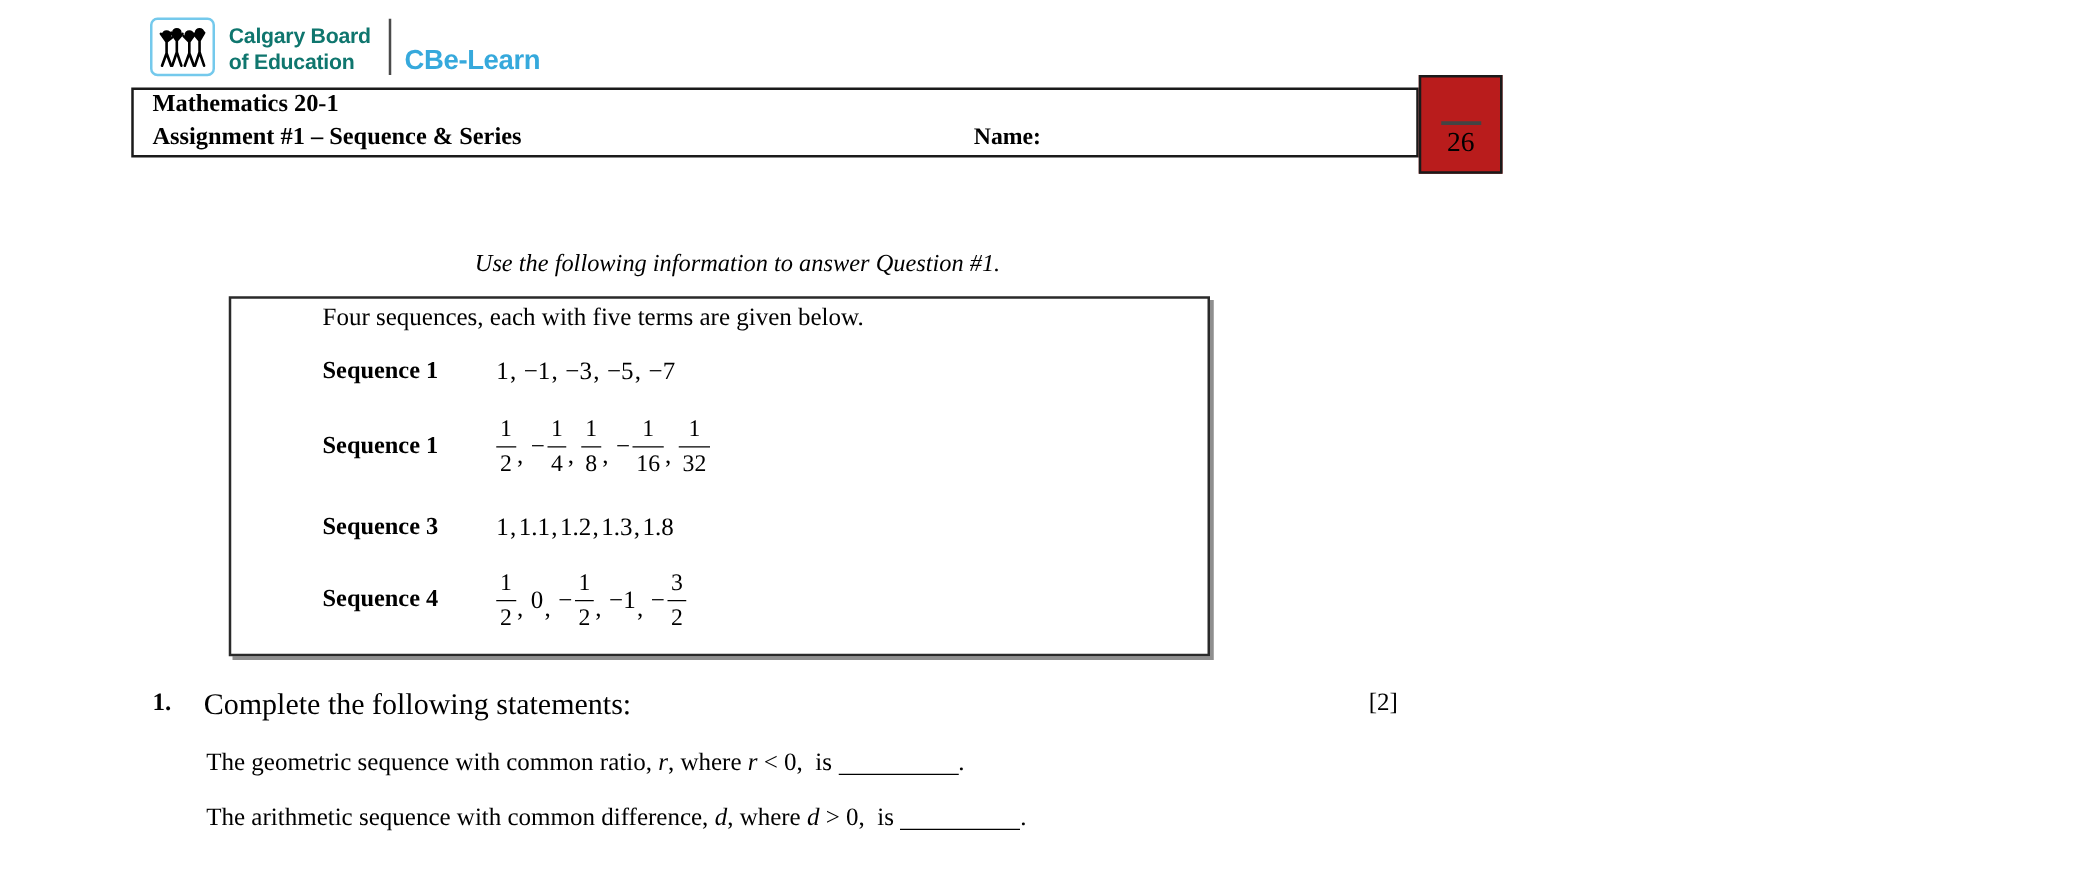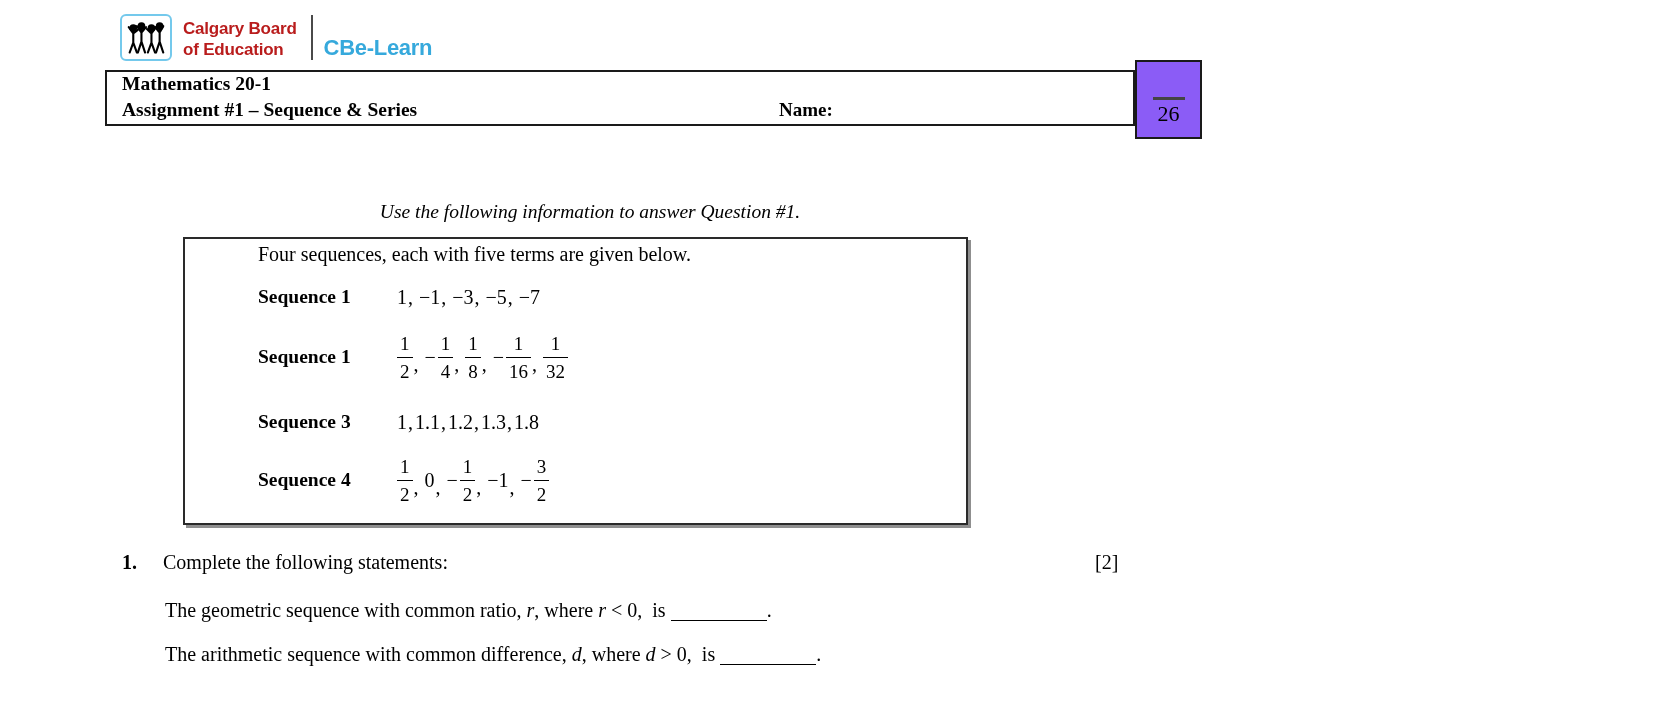--- a/index.html
+++ b/index.html
@@ -4,33 +4,33 @@
 <style>
   html,body{margin:0;padding:0;background:#fff;}
   .page{position:relative;width:1666px;height:702px;background:#ffffff;
         font-family:"Liberation Serif",serif;color:#000;overflow:hidden;}
 
   
   .logo-row{position:absolute;left:120px;top:14px;display:flex;align-items:flex-start;}
   .logo-icon-box{width:52px;height:47px;border:2.5px solid #74c9ec;border-radius:6px;
                  display:flex;align-items:center;justify-content:center;background:#fff;box-sizing:border-box;}
   .logo-text{margin-left:11px;font-family:"Liberation Sans",sans-serif;font-weight:bold;
-             font-size:17px;line-height:1.22;letter-spacing:-0.2px;padding-top:5px;color:#b91c1c;}
+             font-size:17px;line-height:1.22;letter-spacing:-0.2px;padding-top:5px;color:#0f766e;}
   .logo-divider{width:2px;height:45px;background:#4a4a4a;margin-left:14px;margin-top:1px;}
   .logo-product{margin-left:11px;font-family:"Liberation Sans",sans-serif;font-size:22px;
                 font-weight:700;margin-top:21px;letter-spacing:-0.3px;}
 
   
   .header-box{position:absolute;left:105px;top:70px;width:1030px;height:56px;
               border:2px solid #1a1a1a;box-sizing:border-box;padding-left:43px;}
   .course{position:absolute;left:15px;top:1px;font-weight:bold;font-size:19.5px;white-space:nowrap;}
   .assignment{position:absolute;left:15px;top:27px;font-weight:bold;font-size:19.5px;white-space:nowrap;}
   .name-label{position:absolute;left:672px;top:27px;font-weight:bold;font-size:19px;}
   .score-box{position:absolute;left:1135px;top:60px;width:67px;height:79px;
-             border:2.5px solid #1a1a1a;box-sizing:border-box;text-align:center;background:#8b5cf6;}
+             border:2.5px solid #1a1a1a;box-sizing:border-box;text-align:center;background:#b91c1c;}
   .score-line{width:32px;height:2.5px;background:#444;margin:35px auto 2px auto;}
   .score-total{font-size:22px;line-height:1.05;}
 
   
   .instructions{position:absolute;left:83px;top:126px;width:1005px;text-align:center;
                 font-style:italic;font-size:20px;line-height:26px;white-space:pre-wrap;}
 
   .info-caption{position:absolute;left:183px;top:201px;width:814px;text-align:center;
                 font-style:italic;font-size:19.5px;}
 
@@ -45,21 +45,21 @@
   .term{white-space:nowrap;}
   .sep{margin-left:1px;}
   .sep-low{transform:translateY(7px);}
   .minus{margin-right:2px;}
   .frac{display:inline-block;text-align:center;font-size:19px;line-height:1;}
   .frac .num{display:block;padding:0 3px 4px 3px;}
   .frac .den{display:block;border-top:1.8px solid #000;padding:4px 3px 0 3px;}
 
   
   .q-num{position:absolute;left:122px;top:551px;font-weight:bold;font-size:20px;}
-  .q-prompt{position:absolute;left:163px;top:551px;font-size:20px;white-space:nowrap;}
+  .q-prompt{position:absolute;left:163px;top:551px;font-size:24px;white-space:nowrap;}
   .q-marks{position:absolute;left:1095px;top:551px;font-size:20px;}
   .statements{position:absolute;left:165px;top:597px;font-size:20px;line-height:26px;}
   .statement{white-space:pre-wrap;}
   .statement + .statement{margin-top:18px;}
   .var{font-style:italic;}
   .blank{display:inline-block;width:96px;height:14px;border-bottom:1.6px solid #000;
          vertical-align:-4px;}
 </style>
 </head>
 <body>

